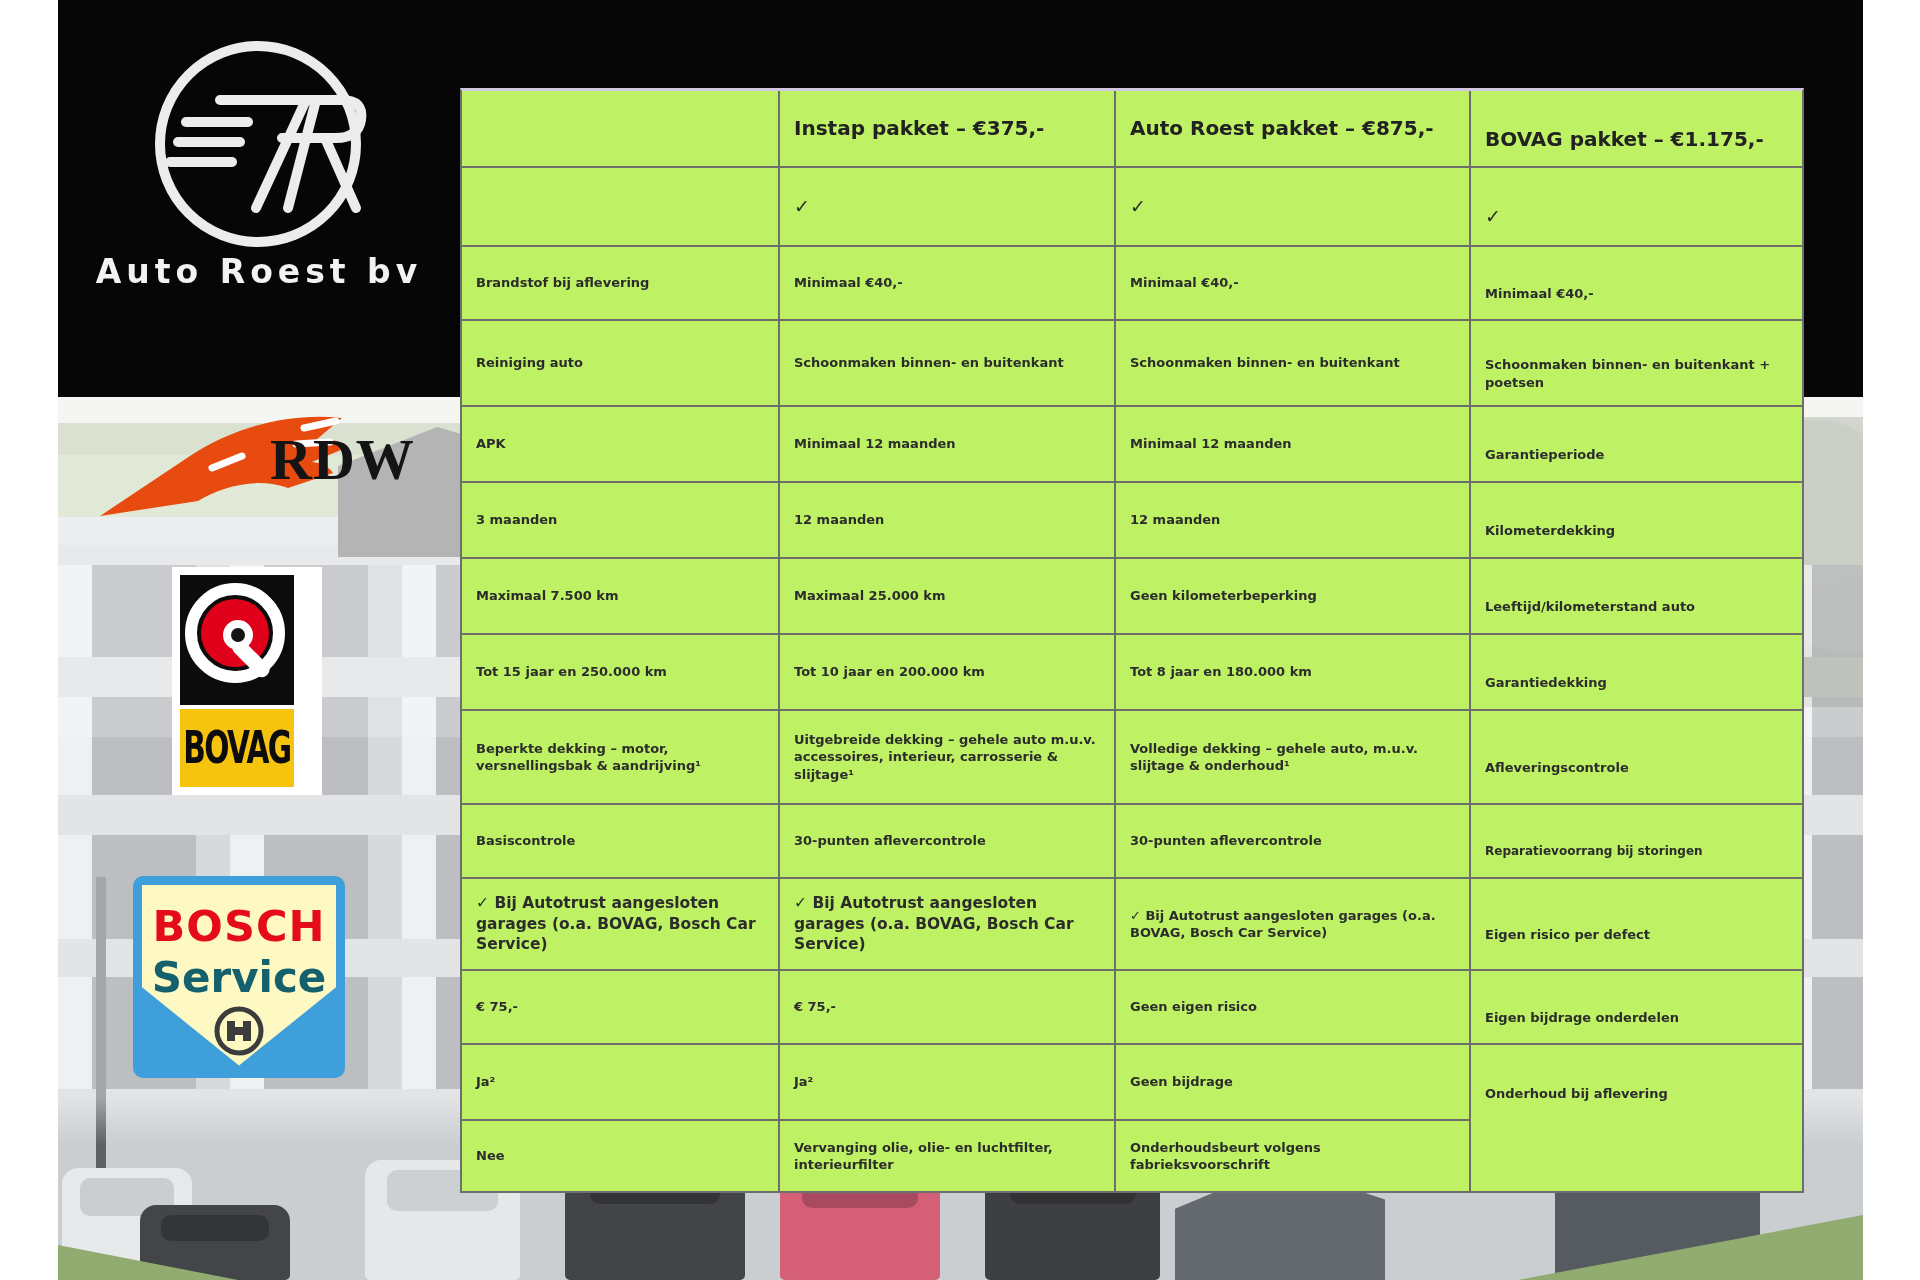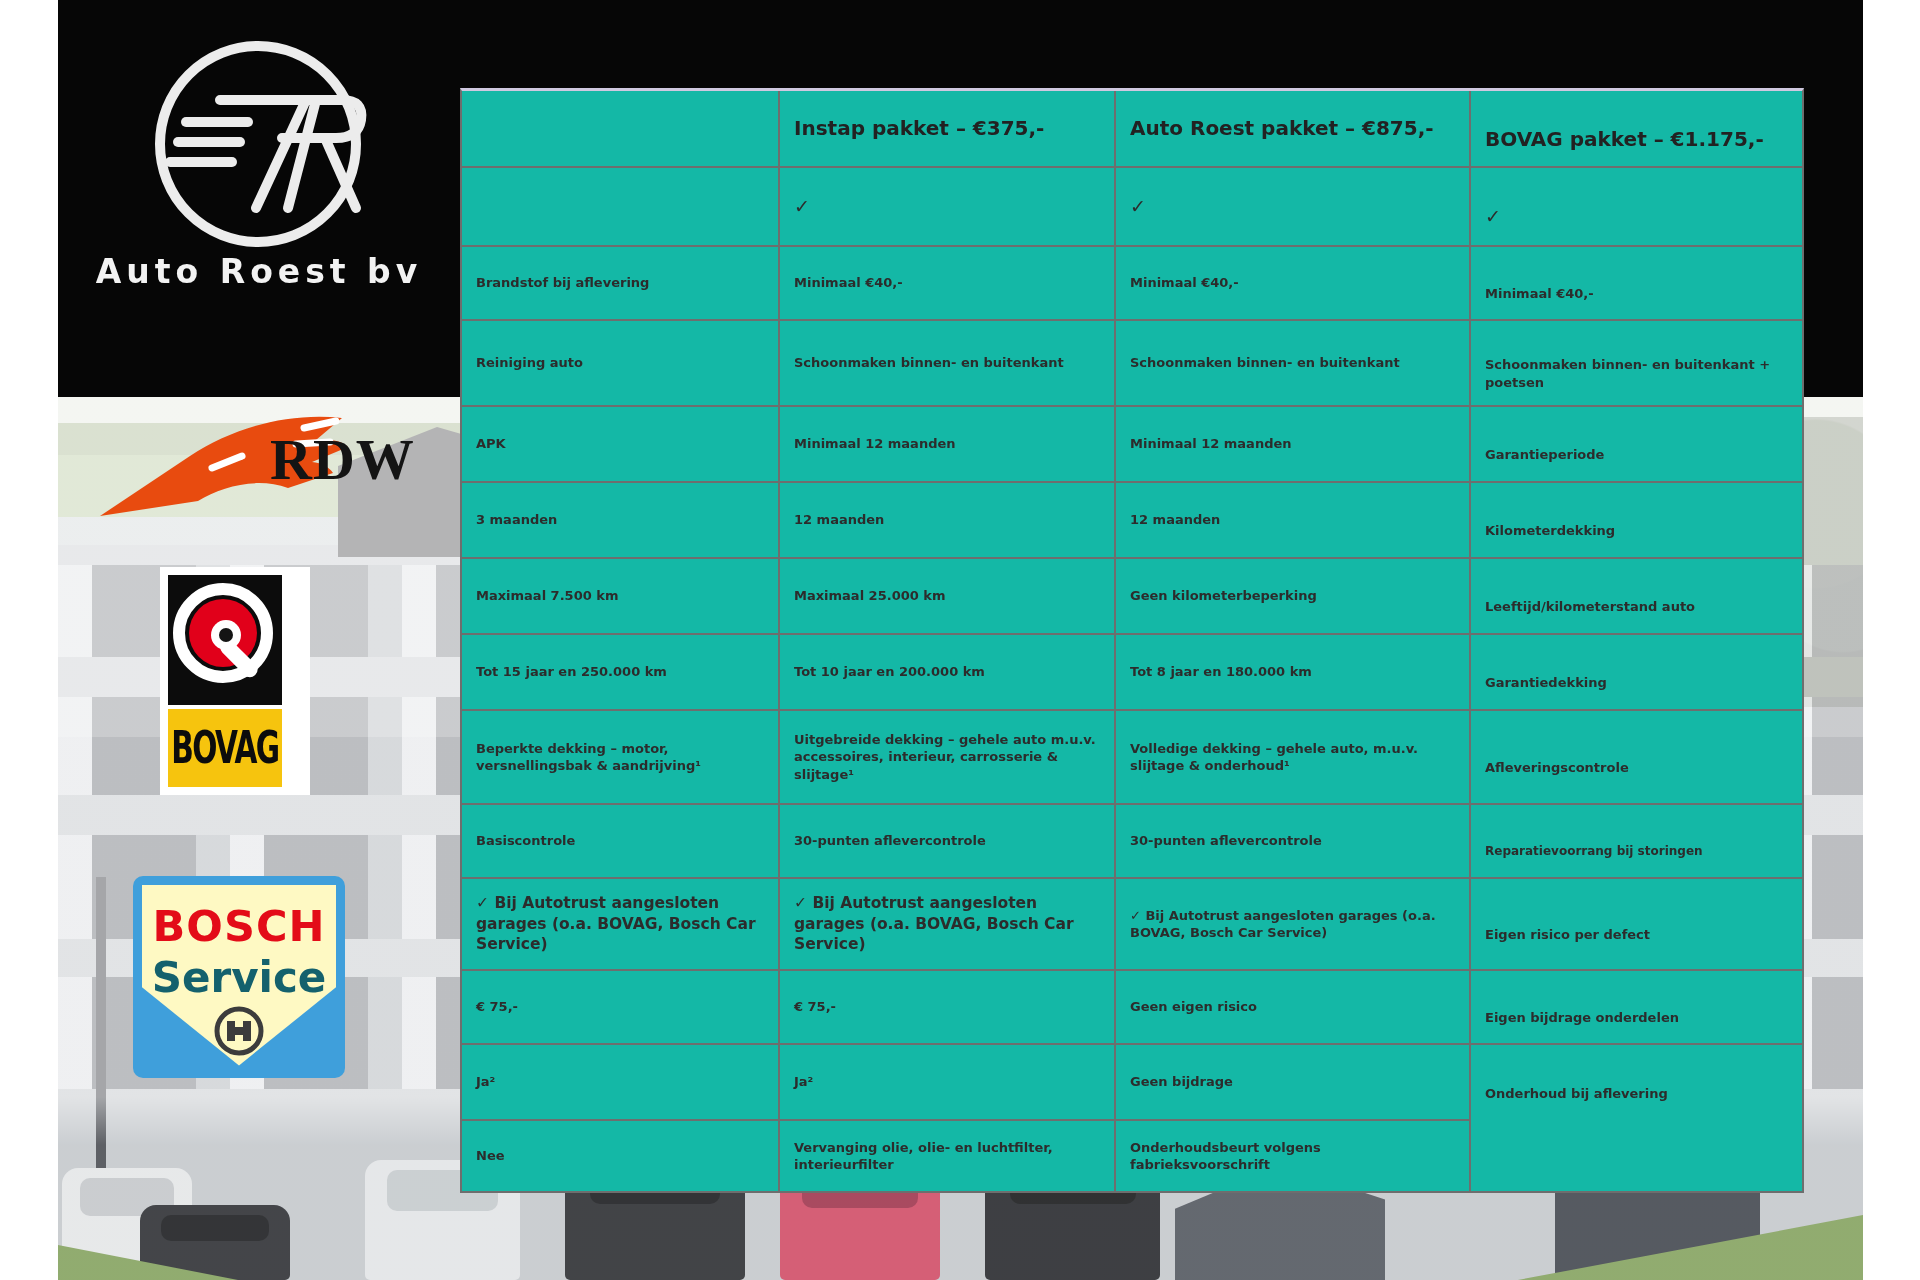--- a/index.html
+++ b/index.html
@@ -33,39 +33,39 @@
   .autoroest{position:absolute;left:120px;top:22px;width:280px;height:290px;}
   .ar-name{position:absolute;left:58px;top:252px;width:402px;text-align:center;color:#f2f2f2;
      font-size:33px;font-weight:bold;letter-spacing:5px;}
 
   
   .rdw{position:absolute;left:92px;top:398px;width:310px;height:135px;}
   .rdw-text{position:absolute;left:178px;top:28px;font-family:"Liberation Serif","DejaVu Serif",serif;
      font-weight:bold;font-size:58px;color:#141414;letter-spacing:1px;}
 
   
-  .bovag{position:absolute;left:160px;top:567px;width:150px;height:228px;background:#ffffff;padding:0;}
+  .bovag{position:absolute;left:172px;top:567px;width:150px;height:228px;background:#ffffff;padding:0;}
   .bovag-top{position:absolute;left:8px;top:8px;width:114px;height:130px;background:#0c0c0c;}
   .bovag-band{position:absolute;left:8px;top:142px;width:114px;height:78px;background:#f6c40e;
      display:flex;align-items:center;justify-content:center;}
   .bovag-band span{font-weight:bold;font-size:38px;color:#0c0c0c;transform:scaleX(.78) scaleY(1.18);letter-spacing:-2px;}
 
   
   .bosch{position:absolute;left:133px;top:876px;width:212px;height:202px;background:#3f9fdb;border-radius:10px;}
   .shield{position:absolute;left:9px;top:9px;width:194px;height:186px;background:#fef9c3;
      clip-path:polygon(0 0,100% 0,100% 55%,50% 97%,0 55%);text-align:center;}
   .bosch-word{margin-top:16px;color:#e30c18;font-weight:bold;font-size:43px;letter-spacing:1px;}
   .service-word{color:#14616d;font-weight:bold;font-size:42px;margin-top:2px;}
   .armature{position:absolute;left:50%;top:118px;transform:translateX(-50%);}
 
   
   .pricing-table{position:absolute;left:460px;top:88px;width:1340px;display:grid;
      grid-template-columns:318px 336px 355px 331px;
      grid-template-rows:77px 79px 74px 86px 76px 76px 76px 76px 94px 74px 92px 74px 76px 70px;
-     border:2px solid #6e6e6e;border-top:3px solid #cfc8e0;background:#14b8a6;}
+     border:2px solid #6e6e6e;border-top:3px solid #cfc8e0;background:#bef264;}
   .cell{border-right:2px solid #6e6e6e;border-bottom:2px solid #6e6e6e;display:flex;align-items:center;
      padding:6px 10px 6px 14px;font-weight:bold;color:#2c2c2c;font-size:13px;line-height:1.32;box-sizing:border-box;}
   .cell:nth-child(4n){border-right:none;margin-top:21px;}
   .cell:nth-last-child(-n+4){border-bottom:none;}
   .th{font-size:20px;color:#222;}
   .check{font-size:19px;}
   .fs15{font-size:15.5px;}
   .fs16{font-size:12px;}
 </style>
 </head>

